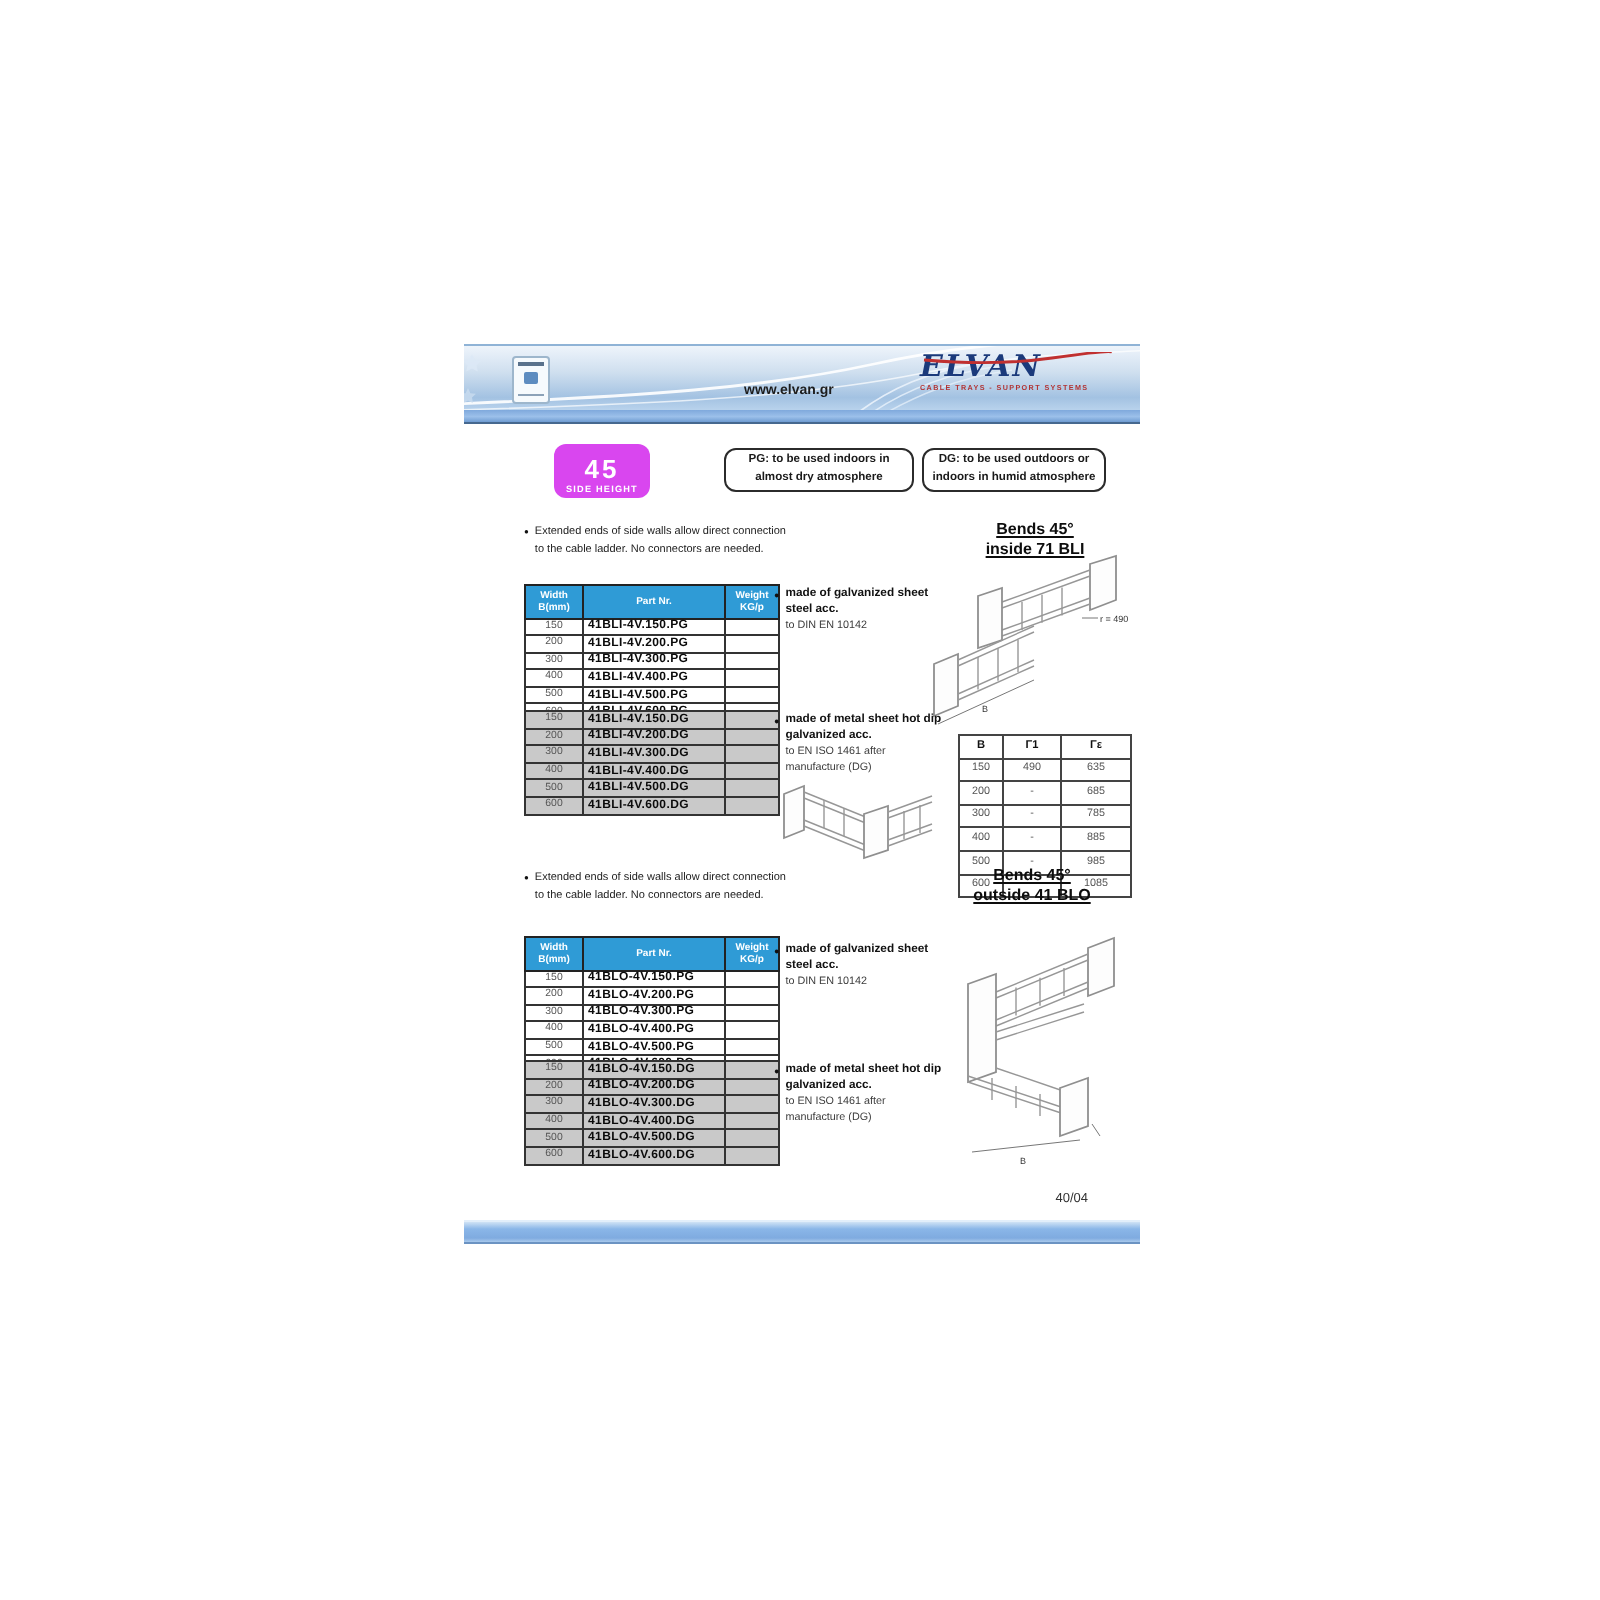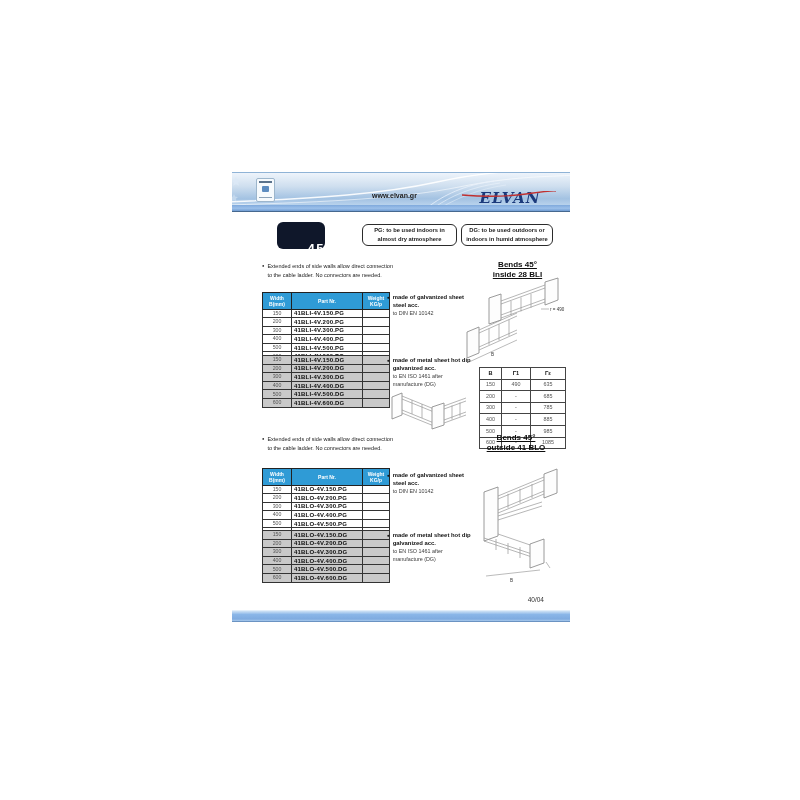--- a/index.html
+++ b/index.html
@@ -11,32 +11,32 @@
   .banner{position:absolute;left:0;top:0;width:338px;height:33px;
     background:linear-gradient(180deg,#eef4fb 0%,#cfdfef 40%,#a3c2e2 78%,#bcd5ee 100%);
     border-top:1px solid #8fb3d6;overflow:hidden;}
   .banner svg{position:absolute;inset:0;}
   .cert-badge{position:absolute;left:24px;top:5px;width:17px;height:22px;background:#f6fafd;
     border:1px solid #9db6cc;border-radius:2px;}
   .cert-badge .l1{position:absolute;left:2px;top:2px;right:2px;height:2px;background:#5a728c;}
   .cert-badge .sq{position:absolute;left:5px;top:7px;width:7px;height:6px;background:#5d8cc0;border-radius:1px;}
   .cert-badge .l2{position:absolute;left:2px;bottom:3px;right:2px;height:1.5px;background:#8ca2b8;}
   .site{position:absolute;left:140px;top:19px;width:70px;font-size:7px;font-weight:bold;color:#1d1d1d;}
-  .logo{position:absolute;left:228px;top:3px;width:100px;text-align:center;margin-top:15px;}
+  .logo{position:absolute;left:228px;top:3px;width:100px;text-align:left;}
   .logo-text{font-family:"DejaVu Serif",serif;font-style:italic;font-weight:bold;
     font-size:15px;line-height:15px;color:#1b3a7b;letter-spacing:1px;}
   .logo-swoosh{position:absolute;left:2px;top:12px;width:96px;height:6px;}
   .logo-tag{font-size:3.6px;font-weight:bold;color:#b13434;letter-spacing:.7px;margin-top:1px;}
   .bar-top{position:absolute;left:0;top:33px;width:338px;height:6px;
     background:linear-gradient(180deg,#7fa9dc 0%,#9cc0ea 55%,#6f9cd2 100%);
     border-bottom:1px solid #46688f;}
 
   
-  .badge45{position:absolute;left:45px;top:50px;width:48px;height:27px;background:#0f172a;
-    border-radius:6px;color:#fff;text-align:right;padding-top:20px;box-sizing:border-box;}
+  .badge45{position:absolute;left:45px;top:50px;width:48px;height:27px;background:#d946ef;
+    border-radius:6px;color:#fff;text-align:center;padding-top:6px;box-sizing:border-box;}
   .badge45 .num{font-size:13px;font-weight:bold;letter-spacing:1.5px;line-height:14px;}
   .badge45 .lbl{font-size:4.6px;font-weight:bold;letter-spacing:.6px;line-height:6px;}
   .atm-box{position:absolute;top:52px;height:22px;border:1.3px solid #2b2b2b;border-radius:6px;
     box-sizing:border-box;font-size:5.8px;font-weight:bold;color:#1a1a1a;
     display:flex;align-items:center;justify-content:center;text-align:center;
     padding:1px 4px;line-height:1.55;background:#fff;}
   .pg-box{left:130px;width:95px;}
   .dg-box{left:229px;width:92px;}
 
   
@@ -119,21 +119,21 @@
     <div class="lbl">SIDE HEIGHT</div>
   </div>
   <div class="atm-box pg-box">PG: to be used indoors in almost dry atmosphere</div>
   <div class="atm-box dg-box">DG: to be used outdoors or indoors in humid atmosphere</div>
 
   <div class="bullet-par" style="left:30px;top:90px;">
     <span>Extended ends of side walls allow direct connection to the cable ladder. No connectors are needed.</span>
   </div>
   <div class="sec-title" style="left:233px;top:88px;width:105px;">
     <div>Bends 45°</div>
-    <div>inside 28 BLI</div>
+    <div>inside 71 BLI</div>
   </div>
 
   <table class="parts" style="top:120px;">
     <thead>
           <tr>
       <th class="c0">Width B(mm)</th>
       <th class="c1">Part Nr.</th>
       <th class="c2">Weight KG/p</th>
     </tr>
         </thead>

